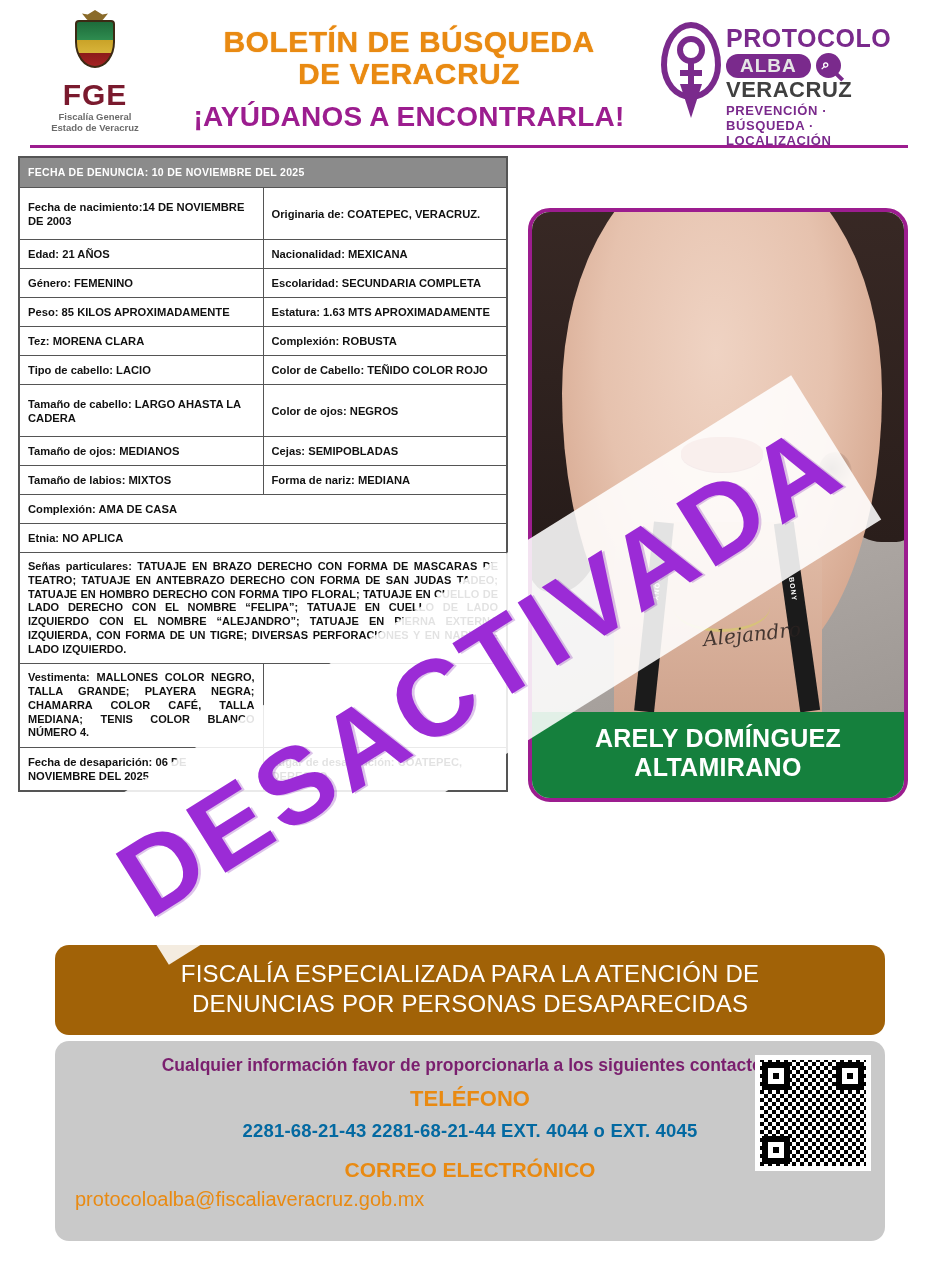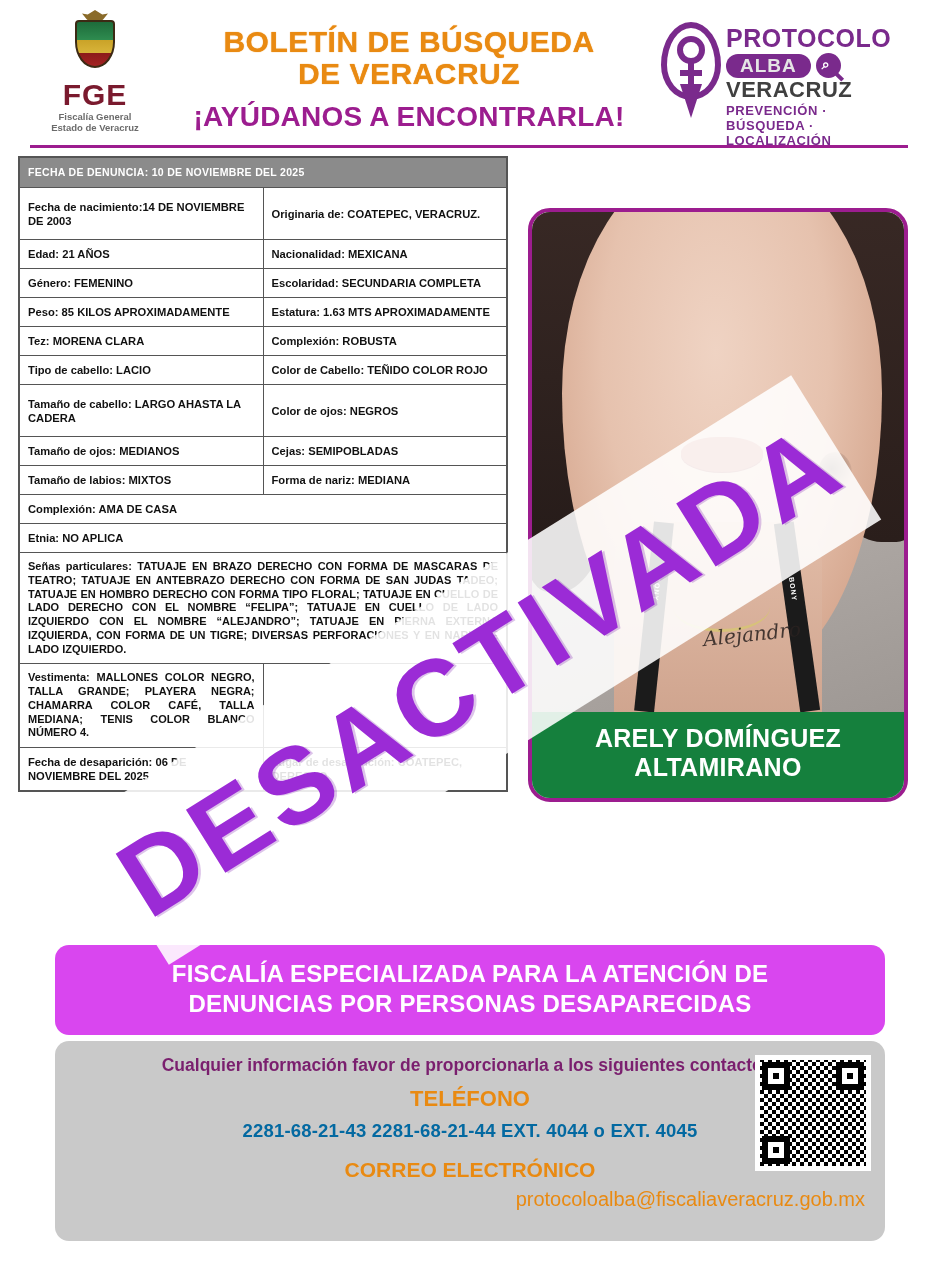--- a/index.html
+++ b/index.html
@@ -315,25 +315,25 @@
   }
 
   
   .footer {
     position: absolute;
     left: 55px;
     top: 945px;
     width: 830px;
   }
   .footer-banner {
-    background: #d946ef;
+    background: #a16207;
     color: #fff;
     border-radius: 14px;
     text-align: center;
-    font-weight: bold;
+    font-weight: normal;
     font-size: 24px;
     line-height: 1.25;
     padding: 14px 20px 16px 20px;
     letter-spacing: .2px;
   }
   .footer-body {
     background: #c9c9c9;
     border-radius: 14px;
     margin-top: 6px;
     padding: 14px 20px 18px 20px;
@@ -363,21 +363,21 @@
     letter-spacing: .2px;
   }
   .footer-mail-label {
     text-align: center;
     color: #e98a12;
     font-weight: bold;
     font-size: 21px;
     margin-top: 16px;
   }
   .footer-mail {
-    text-align: right;
+    text-align: left;
     color: #e98a12;
     font-size: 20px;
     margin-top: 6px;
   }
   .qr {
     position: absolute;
     right: 14px;
     top: 14px;
     width: 116px;
     height: 116px;

